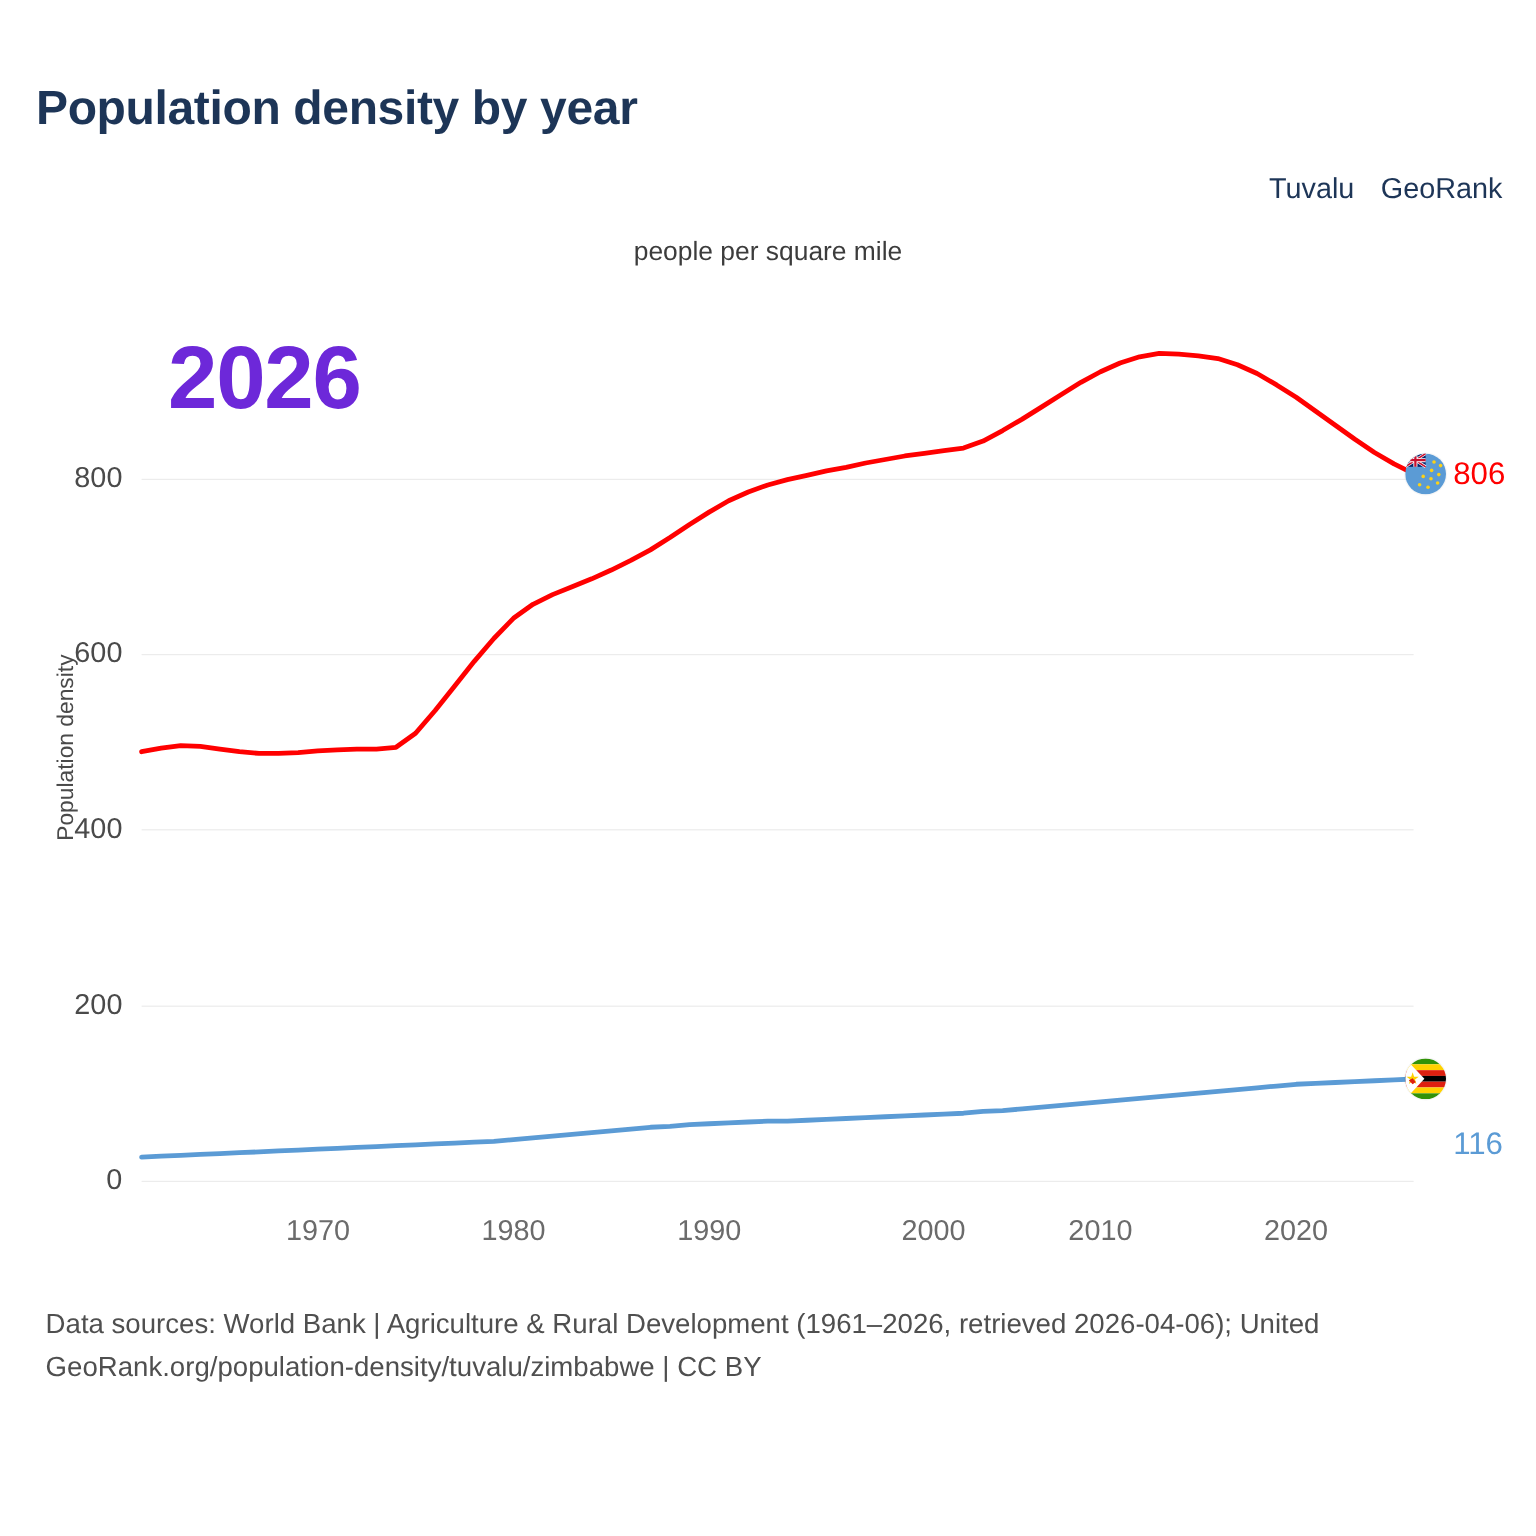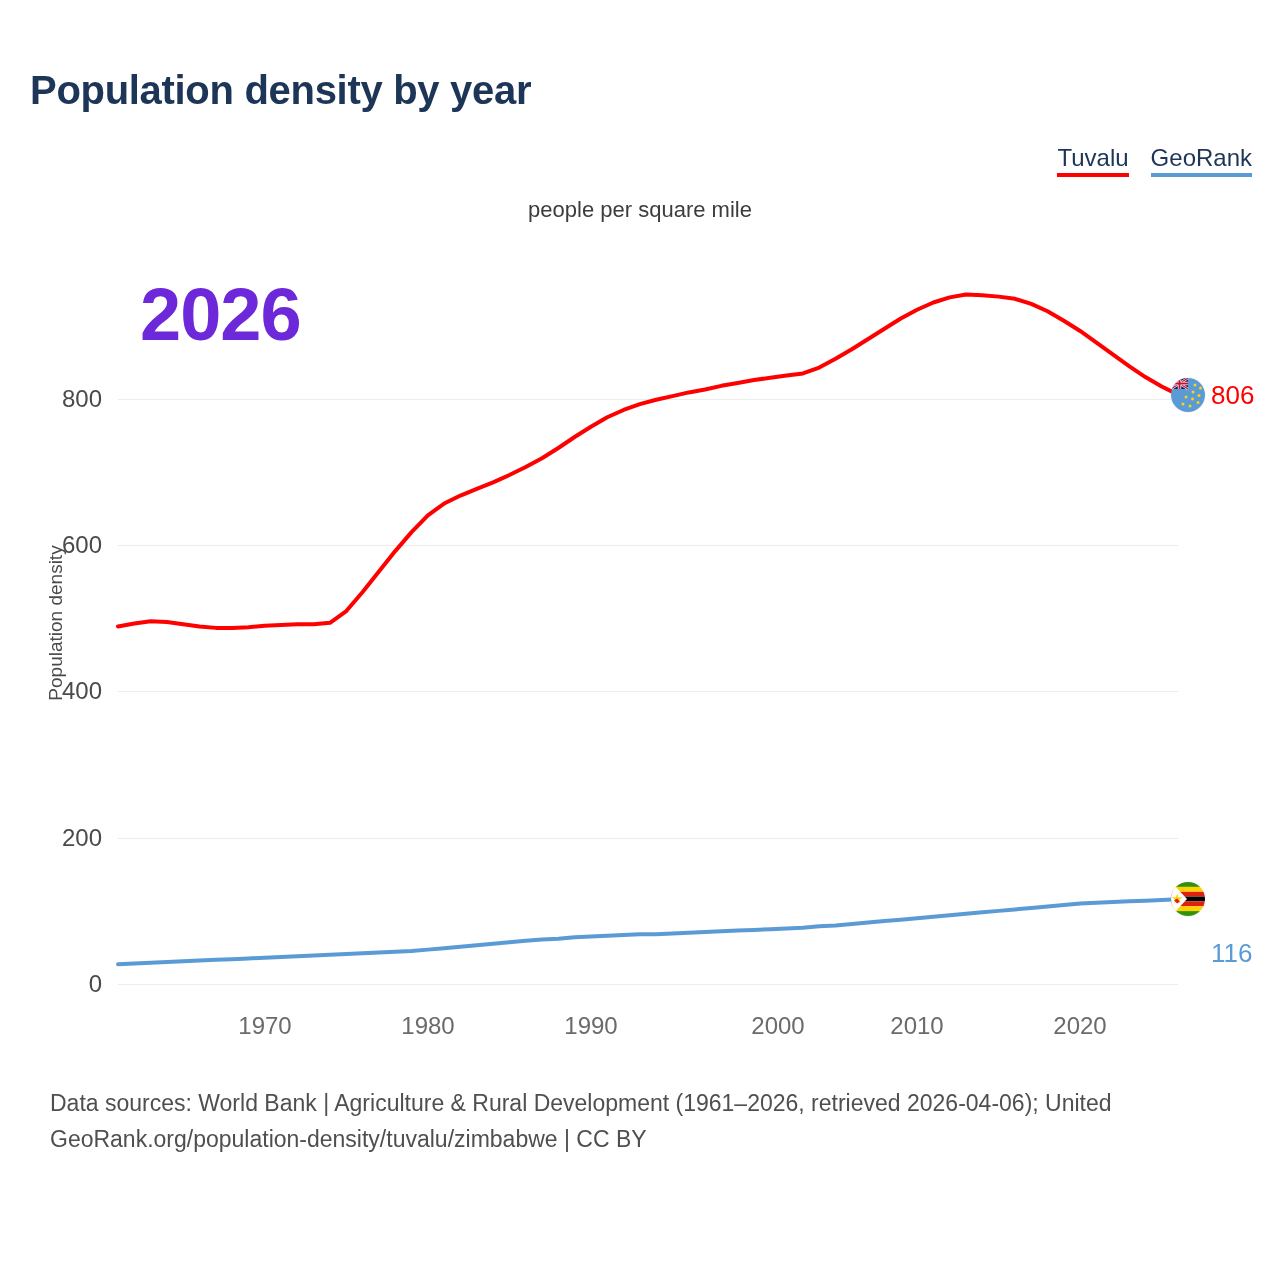--- a/index.html
+++ b/index.html
@@ -30,21 +30,20 @@
   .legend {
     position: absolute;
     right: 28px;
     top: 145px;
     display: flex;
     gap: 22px;
     align-items: flex-start;
   }
   .legend-item {
     display: flex;
-    flex-direction: column;
     align-items: center;
     cursor: pointer;
   }
   .legend-label {
     font-size: 24px;
     color: #1d3557;
     line-height: 1.05;
   }
   .legend-rule {
     height: 4px;
@@ -118,21 +117,21 @@
     position: absolute;
     width: 34px;
     height: 34px;
     border-radius: 50%;
     overflow: hidden;
     transform: translate(-50%, -50%);
     box-shadow: 0 0 0 1px rgba(0,0,0,0.04);
   }
   .footer {
     position: absolute;
-    left: 50px;
+    left: 38px;
     top: 1086px;
     width: 1220px;
     font-size: 23px;
     line-height: 1.55;
     color: #4f4f4f;
   }
   .footer-line { display: block; }
 </style>
 </head>
 <body>

